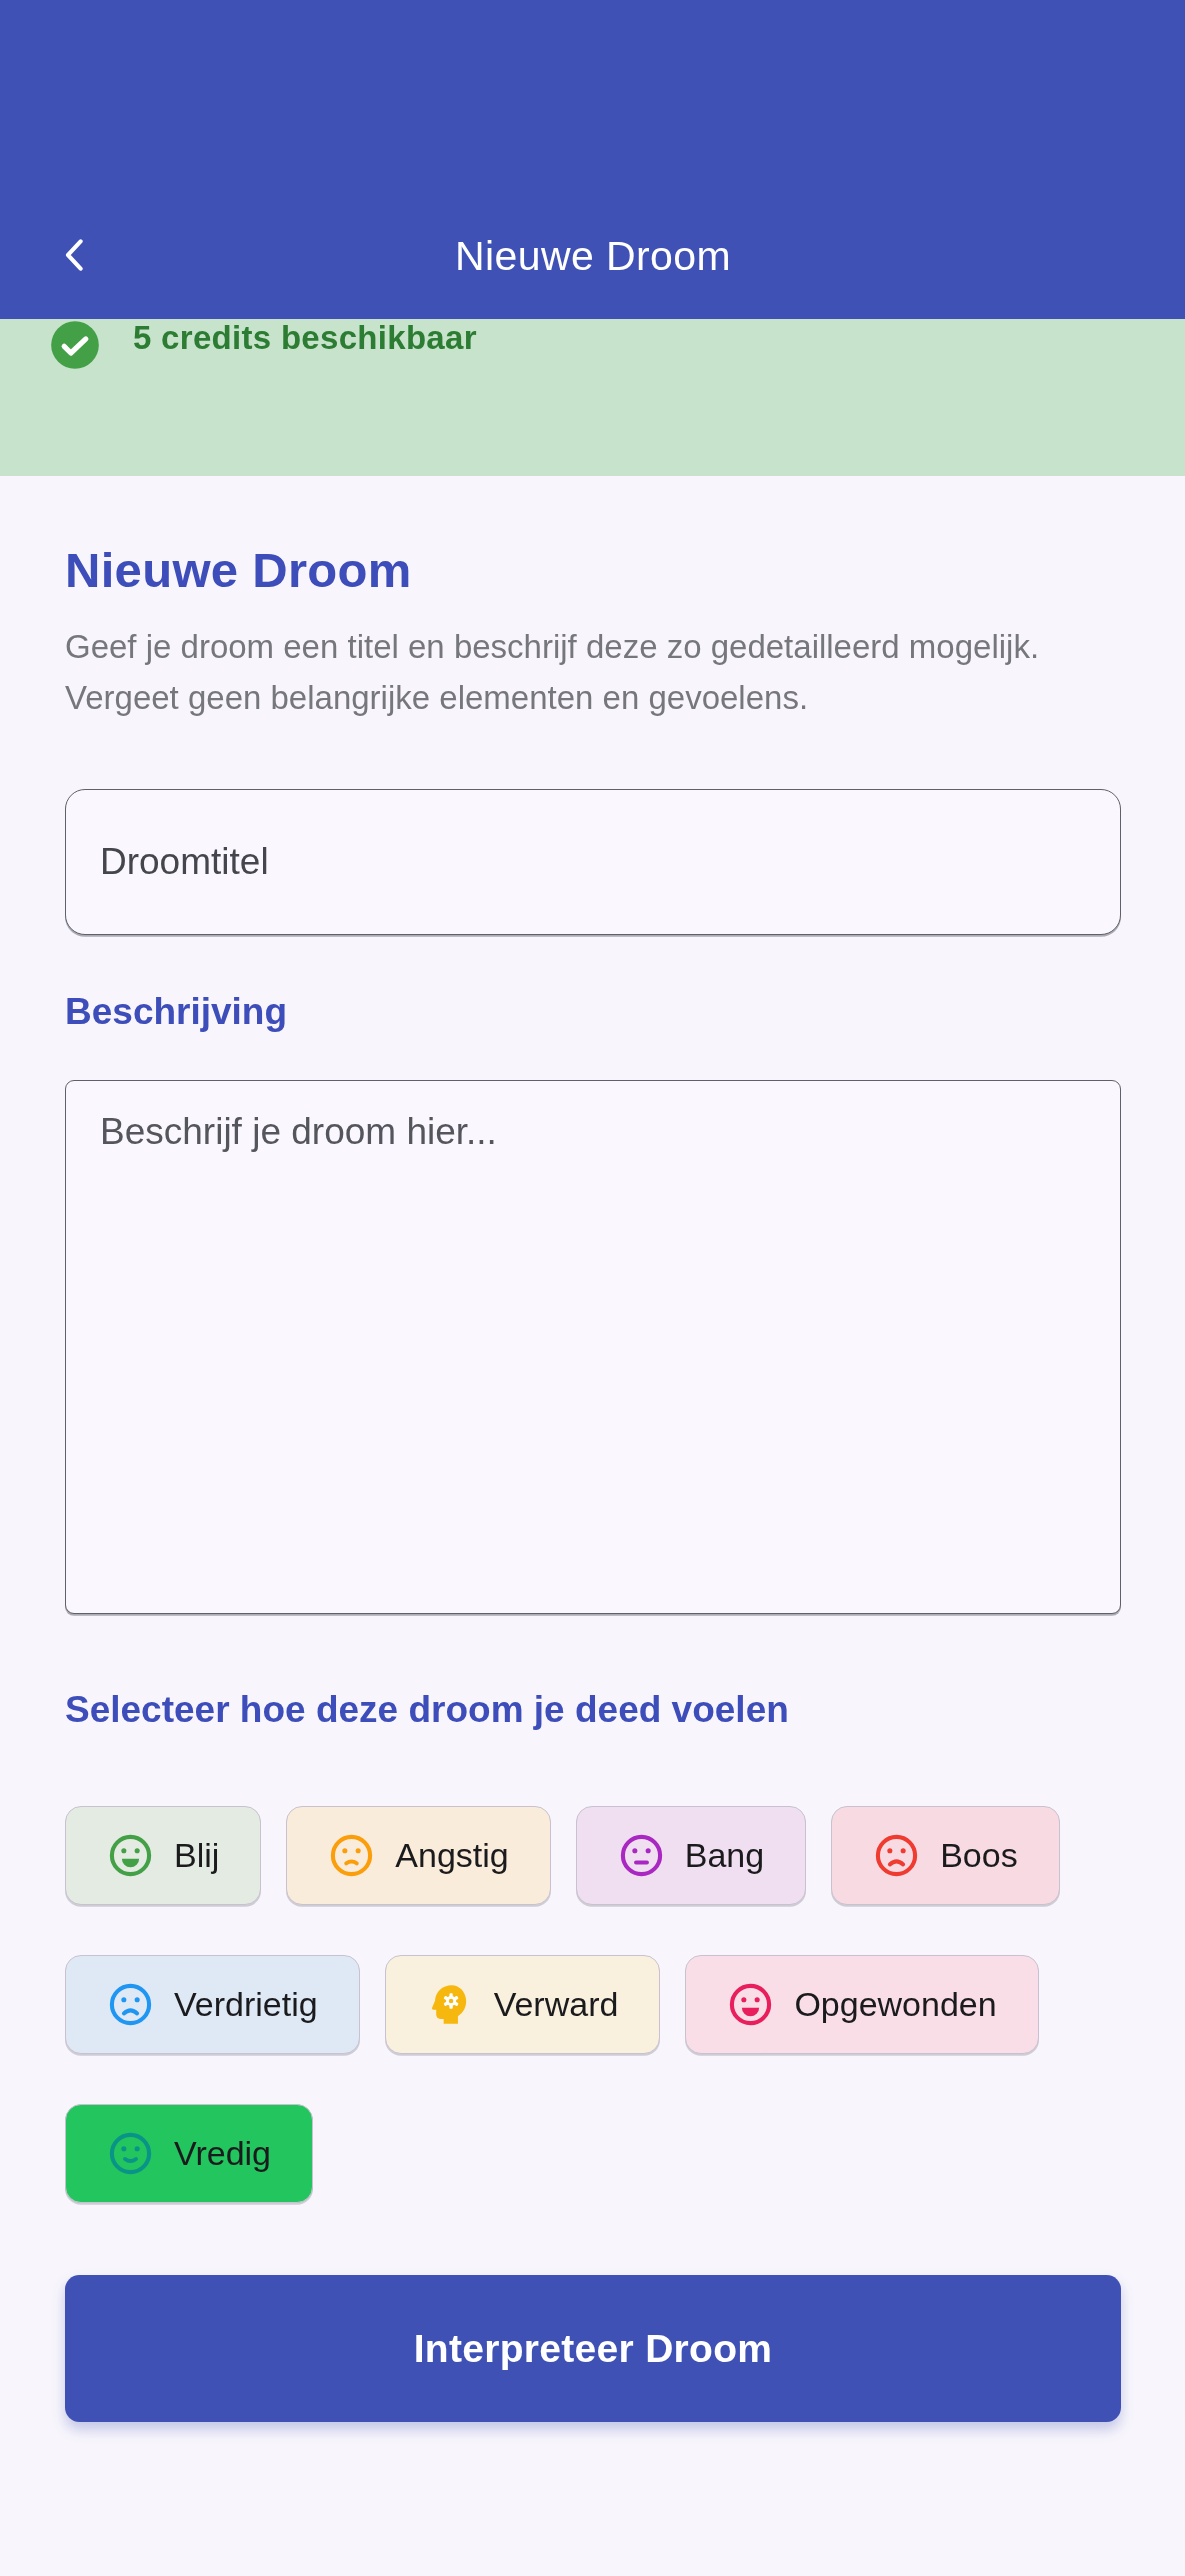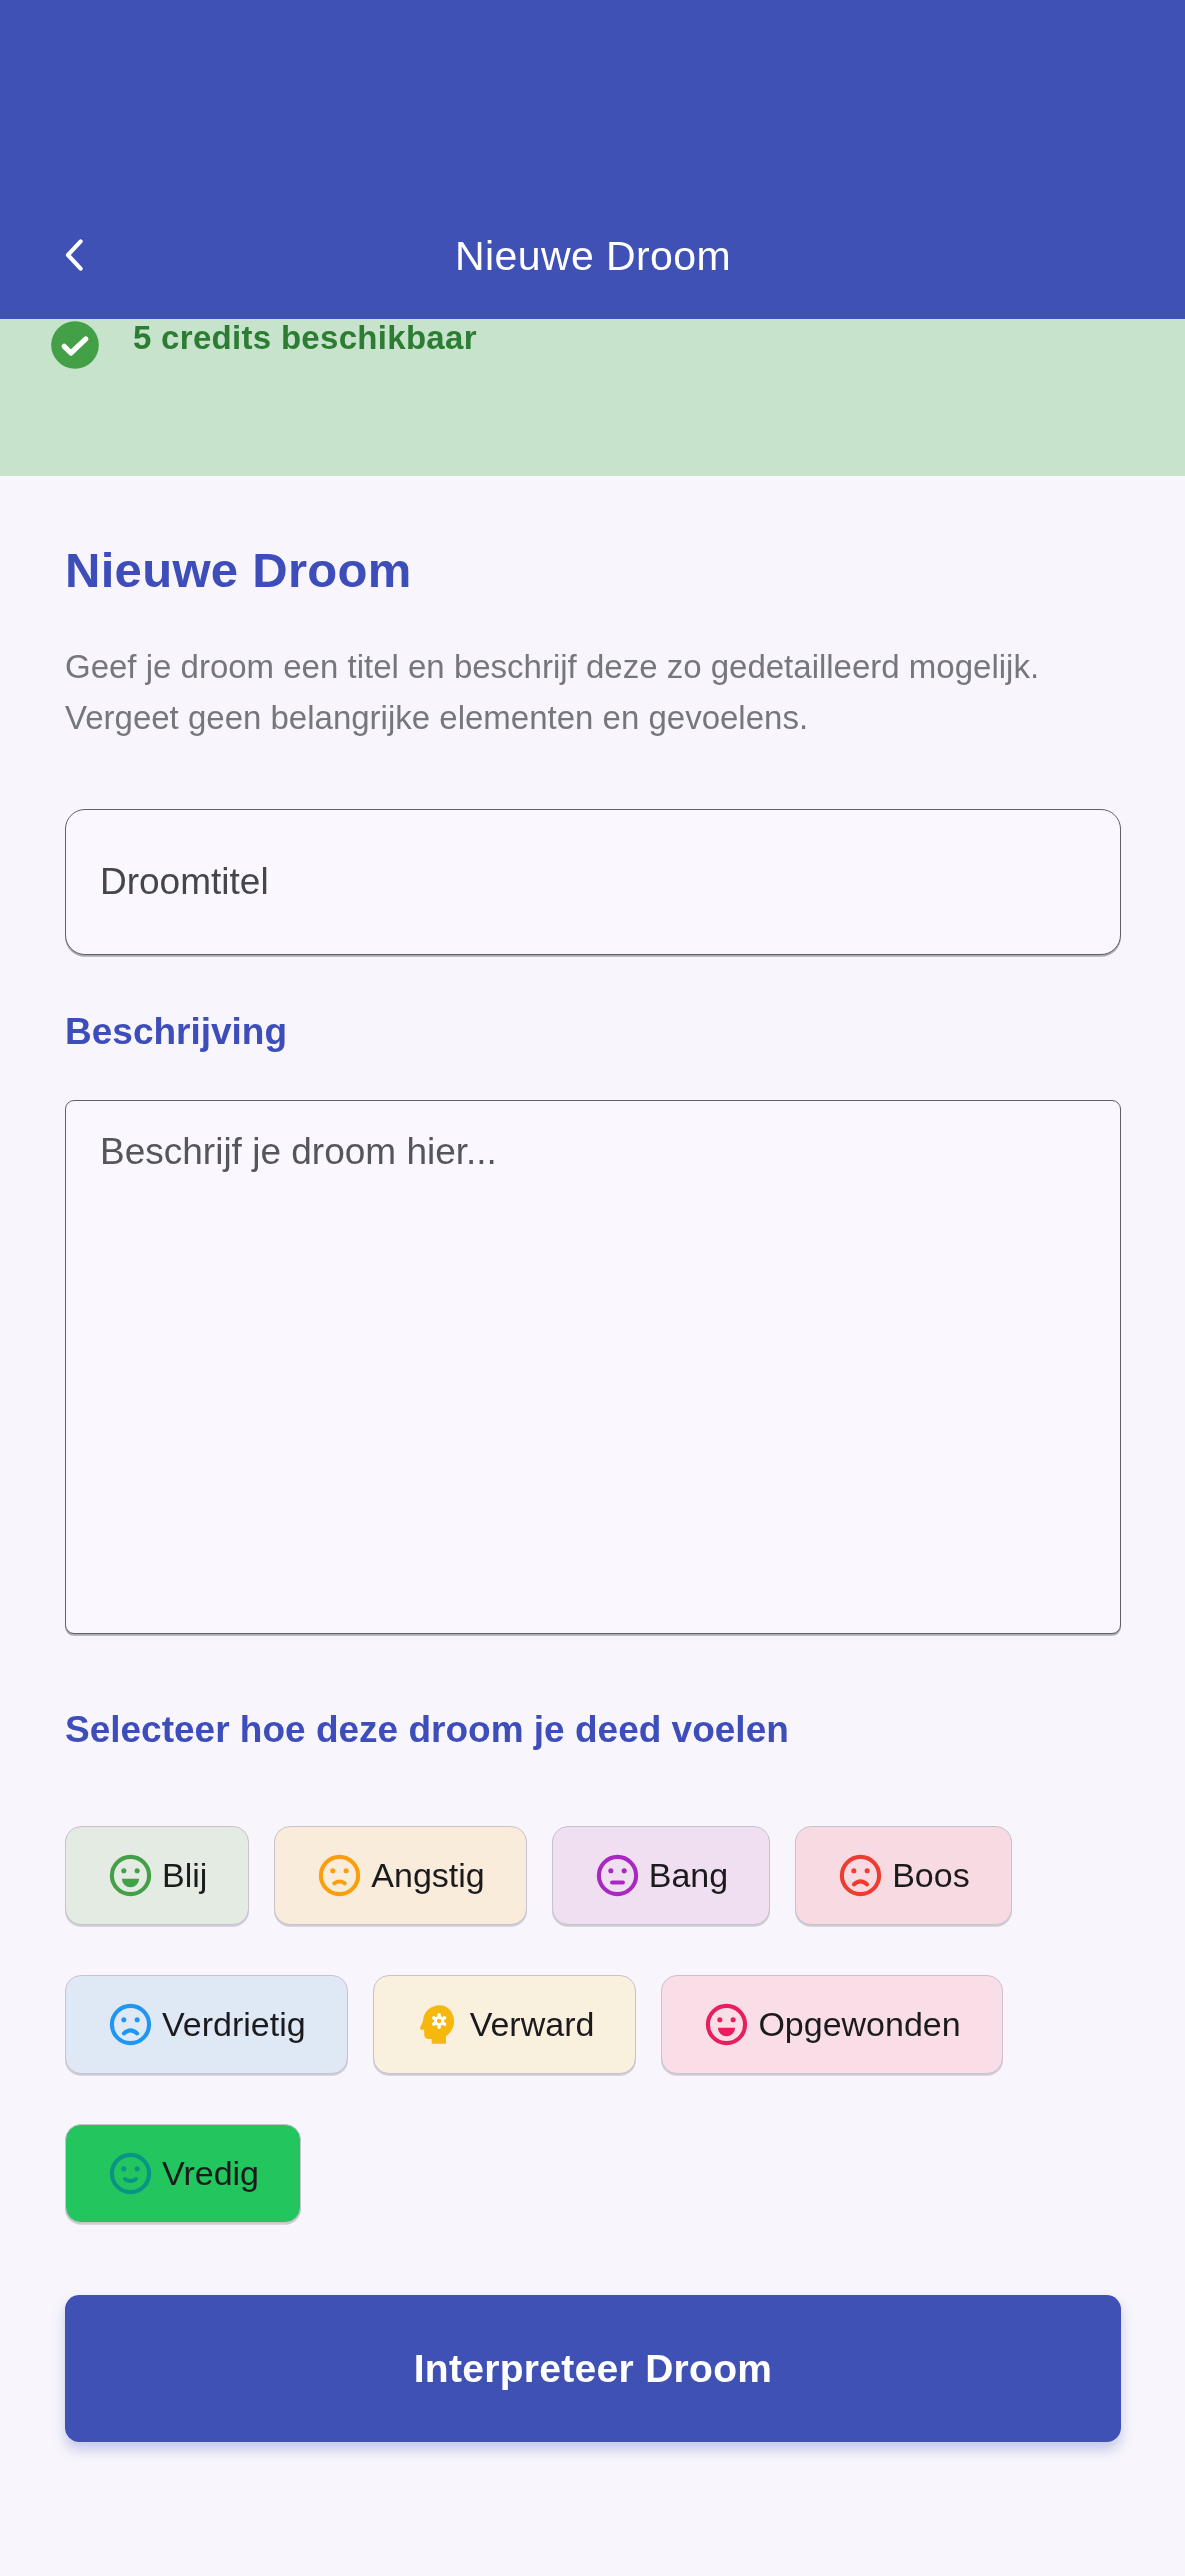--- a/index.html
+++ b/index.html
@@ -55,21 +55,21 @@
   
   .main{padding:0 65px;}
   .page-title{
     margin:66px 0 0;
     font-size:49px;
     font-weight:bold;
     color:#3D4DBA;
     letter-spacing:0.3px;
   }
   .page-desc{
-    margin:43px 0 0;
+    margin:23px 0 0;
     font-size:33px;
     line-height:1.55;
     color:#76767D;
   }
   .title-input{
     display:block;
     box-sizing:border-box;
     margin-top:66px;
     width:100%;
     height:146px;
@@ -115,21 +115,21 @@
   }
   .chip-list{
     margin-top:75px;
     display:flex;
     flex-wrap:wrap;
     column-gap:25px;
     row-gap:50px;
   }
   .chip{
     display:flex;align-items:center;
-    gap:8px;
+    gap:20px;
     height:99px;
     padding:0 41px;
     border:1.8px solid #C8C2D0;
     border-radius:16px;
     box-shadow:0 1.8px 0 rgba(130,125,140,.35);
     cursor:pointer;
     box-sizing:border-box;
     justify-content:center;
   }
   .chip-icon{width:47px;height:47px;display:flex;align-items:center;justify-content:center;}

